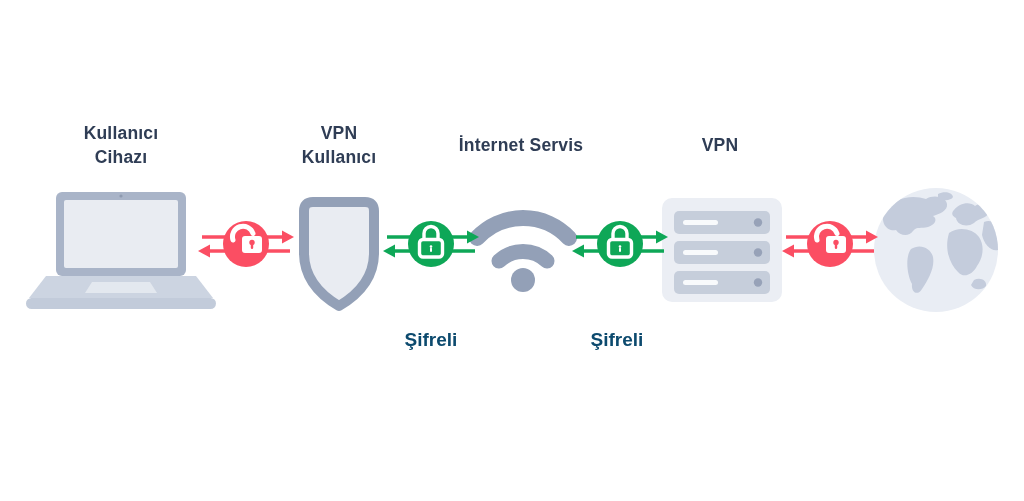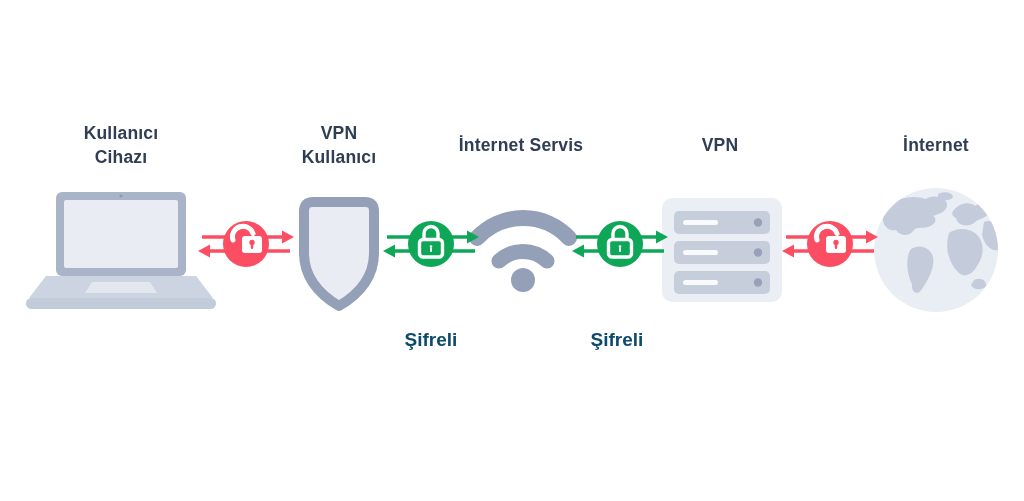--- a/index.html
+++ b/index.html
@@ -37,24 +37,20 @@
   </div>
   <div class="node-label" style="left:269px; width:140px;">
     <span>VPN</span>
     <span>Kullanıcı</span>
   </div>
   <div class="node-label" style="left:426px; width:190px;gap:8px;">
     <span>İnternet Servis</span>
   </div>
   <div class="node-label" style="left:645px; width:150px;">
     <span>VPN</span>
-  </div>
-  <div class="node-label" style="left:866px; width:140px;">
-    <span>İnternet</span>
-    <span></span>
   </div>
 
   <svg class="node-icon" style="left:26px; top:192px;" width="190" height="120" viewBox="0 0 190 120">
     <rect x="30" y="0" width="130" height="84" rx="6" fill="#a9b4c8"></rect>
     <rect x="38" y="8" width="114" height="68" rx="2" fill="#e9ecf2"></rect>
     <circle cx="95" cy="4" r="1.6" fill="#8e9ab0"></circle>
     <path d="M20,84 L170,84 L187,106 L3,106 Z" fill="#ccd4e1"></path>
     <path d="M66,90 L124,90 L131,101 L59,101 Z" fill="#e3e8ef"></path>
     <rect x="0" y="106" width="190" height="11" rx="5.5" fill="#c2cbda"></rect>
   </svg>

